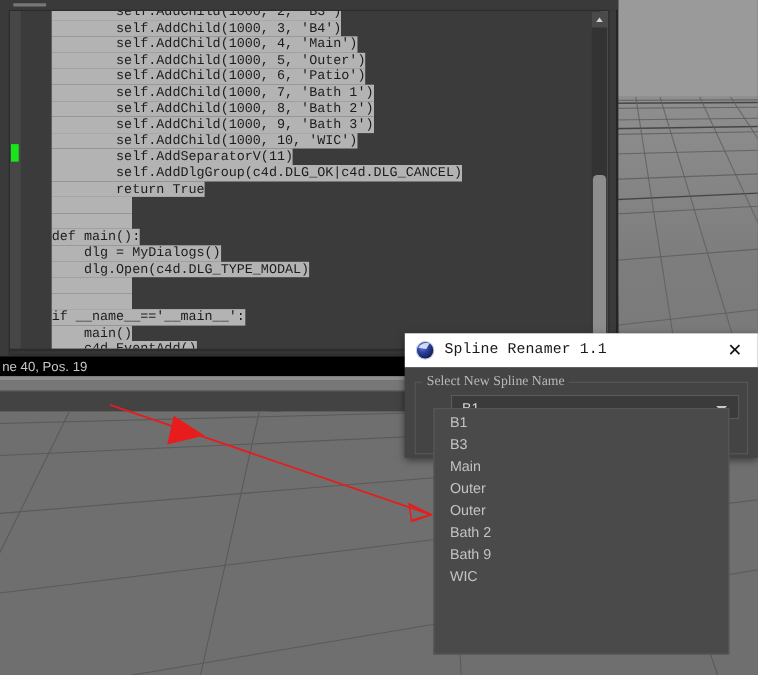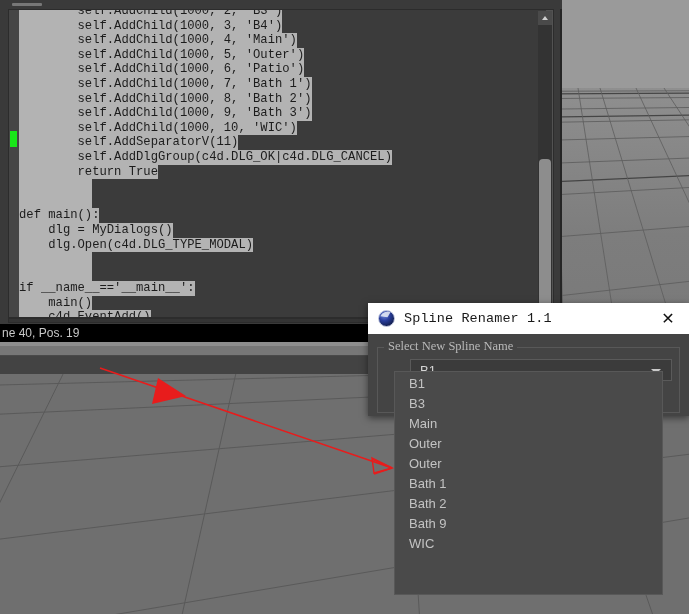--- a/index.html
+++ b/index.html
@@ -66,21 +66,21 @@
   .code-area {
     position: absolute; left: 10px; top: 0; right: 22px; bottom: 0;
     overflow: hidden;
     font-family: "Liberation Mono", "DejaVu Sans Mono", monospace;
     font-size: 12.2px;
     line-height: 14.6px;
     color: #1c1c1c;
     padding-top: 0px;
     white-space: pre;
   }
-  .code-line { height: 14.6px; position: relative; }
+  .code-line { height: 14.6px; position: relative; margin-left: 28px; }
   .code-line > .sel {
     background: #b3b3b3;
     display: inline-block;
     padding: 0 0 0 0;
   }
   .code-line.empty > .sel { display: inline-block; }
 
   
   .ed-vscroll {
     position: absolute; right: 1px; top: 1px; width: 14px; bottom: 1px;
@@ -326,19 +326,18 @@
       </div>
     </div>
   </div>
 
   <div class="dropdown" id="dropdown-list">
       <div class="dd-item">B1</div>
       <div class="dd-item">B3</div>
       <div class="dd-item">Main</div>
       <div class="dd-item">Outer</div>
       <div class="dd-item">Outer</div>
-      <div class="dd-item">Bath 1</div>
       <div class="dd-item">Bath 2</div>
       <div class="dd-item">Bath 9</div>
       <div class="dd-item">WIC</div>
     </div>
 
 </div>
 
 </body></html>

